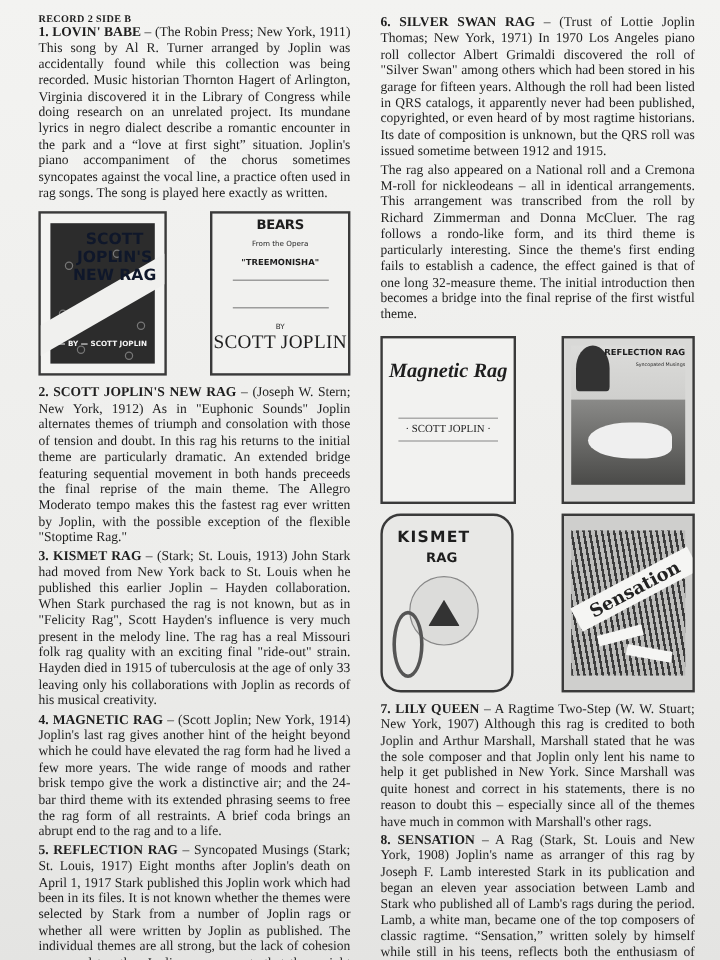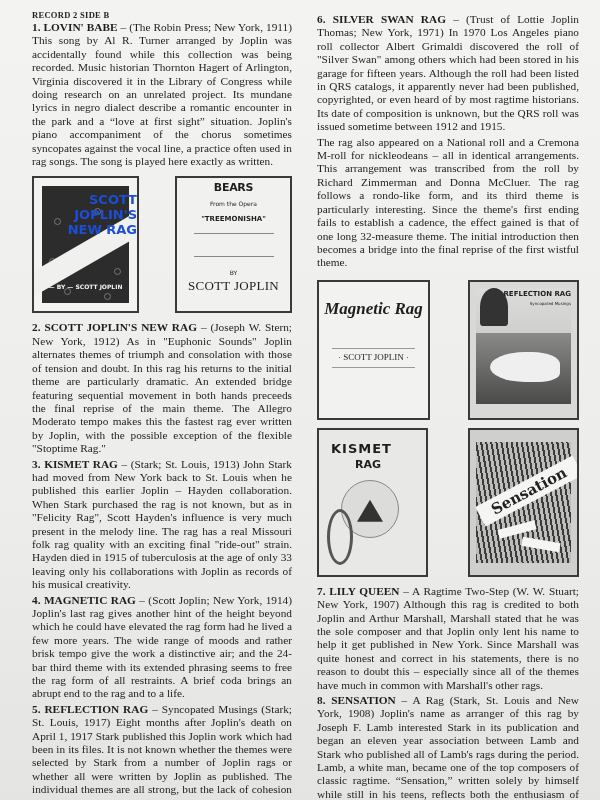--- a/index.html
+++ b/index.html
@@ -23,40 +23,40 @@
   .figrow { display:flex; justify-content:space-between; margin:8px 0 8px 0; }
   .cover {
     border:2px solid #3a3a3a; background:#e9e9e7; position:relative; overflow:hidden;
     display:flex; flex-direction:column; align-items:center; justify-content:center;
     font-family:"DejaVu Sans", sans-serif; text-align:center;
   }
   
   .c-newrag { width:103px; height:133px; background:#f3f3f1; }
   .c-newrag .inner { position:absolute; left:8px; top:8px; right:8px; bottom:8px; background:#2c2c2c; }
   .c-newrag .band { position:absolute; left:-20px; width:160px; height:22px; top:60px; background:#f0f0ee; transform:rotate(-30deg); }
-  .c-newrag .t1 { position:absolute; top:14px; left:0; right:0; color:#1d4ed8; font-weight:bold; font-size:13px; line-height:15px; text-align:right; padding-left:20px; }
+  .c-newrag .t1 { position:absolute; top:14px; left:0; right:0; color:#0f172a; font-weight:bold; font-size:13px; line-height:15px; text-align:center; padding-left:20px; }
   .c-newrag .t2 { position:absolute; bottom:18px; left:0; right:0; color:#f4f4f4; font-size:6px; font-weight:bold; text-align:center; }
   .dot { position:absolute; width:5px; height:5px; border:1px solid #777; border-radius:50%; }
   
   .c-frolic { width:113px; height:133px; background:#f1f1ef; }
   .c-frolic .ft { font-weight:bold; font-size:11px; letter-spacing:-0.3px; margin-top:-30px; }
   .c-frolic .fs { font-size:6px; margin-top:3px; }
   .c-frolic .orn { width:80px; height:22px; margin:6px 0; border-top:1px solid #888; border-bottom:1px solid #888; }
-  .c-frolic .fa { font-family:"Liberation Serif", serif; font-size:13px; letter-spacing:0.3px; }
+  .c-frolic .fa { font-family:"Liberation Serif", serif; font-size:16px; letter-spacing:0.3px; }
   
   .c-magnetic { width:109px; height:136px; background:#f2f2f0; }
   .c-magnetic .mt { font-family:"Liberation Serif", serif; font-style:italic; font-size:17px; font-weight:bold; margin-top:-30px; }
   .c-magnetic .ma { font-family:"Liberation Serif", serif; font-size:9px; margin-top:33px; border-top:1px solid #999; border-bottom:1px solid #999; padding:2px 6px; }
   .c-reflection { width:107px; height:136px; background:#d9d9d7; }
   .c-reflection .rt { position:absolute; top:6px; right:6px; font-weight:bold; font-size:7px; }
   .c-reflection .sky { position:absolute; left:6px; right:6px; top:6px; height:45px; background:linear-gradient(#dcdcda,#cfcfcd); }
   .c-reflection .water { position:absolute; left:6px; right:6px; top:51px; bottom:14px; background:linear-gradient(#8a8a88,#4a4a48); }
   .c-reflection .palm { position:absolute; left:10px; top:6px; width:28px; height:38px; background:#333; border-radius:50% 50% 10% 10%; }
   .c-reflection .figure { position:absolute; left:20px; top:70px; width:70px; height:30px; background:#efefef; border-radius:50% 40% 30% 50%; }
-  .c-kismet { width:107px; height:145px; background:#e8e8e6; }
+  .c-kismet { width:107px; height:145px; background:#e8e8e6;border-radius:17px; }
   .c-kismet .kt { position:absolute; top:12px; left:12px; font-weight:bold; font-size:13px; letter-spacing:1px; }
   .c-kismet .kr { position:absolute; top:28px; left:36px; font-weight:bold; font-size:11px; }
   .c-kismet .circ { position:absolute; top:50px; left:22px; width:56px; height:56px; border:1px solid #888; border-radius:50%; background:#dcdcda; }
   .c-kismet .sphinx { position:absolute; top:70px; left:38px; width:26px; height:22px; background:#333; clip-path:polygon(50% 0,100% 100%,0 100%); }
   .c-kismet .snake { position:absolute; left:8px; bottom:10px; width:20px; height:50px; border:3px solid #555; border-radius:50%; }
   .c-sensation { width:107px; height:145px; background:#cfcfcd; }
   .c-sensation .grass { position:absolute; left:6px; right:6px; top:12px; bottom:12px;
     background:repeating-linear-gradient(80deg,#3b3b3b 0 2px,#bdbdbb 2px 5px); }
   .c-sensation .banner { position:absolute; left:4px; top:50px; width:110px; height:22px; background:#f5f5f3; transform:rotate(-28deg);
     font-family:"DejaVu Serif", serif; font-weight:bold; font-size:15px; line-height:22px; color:#222; }

